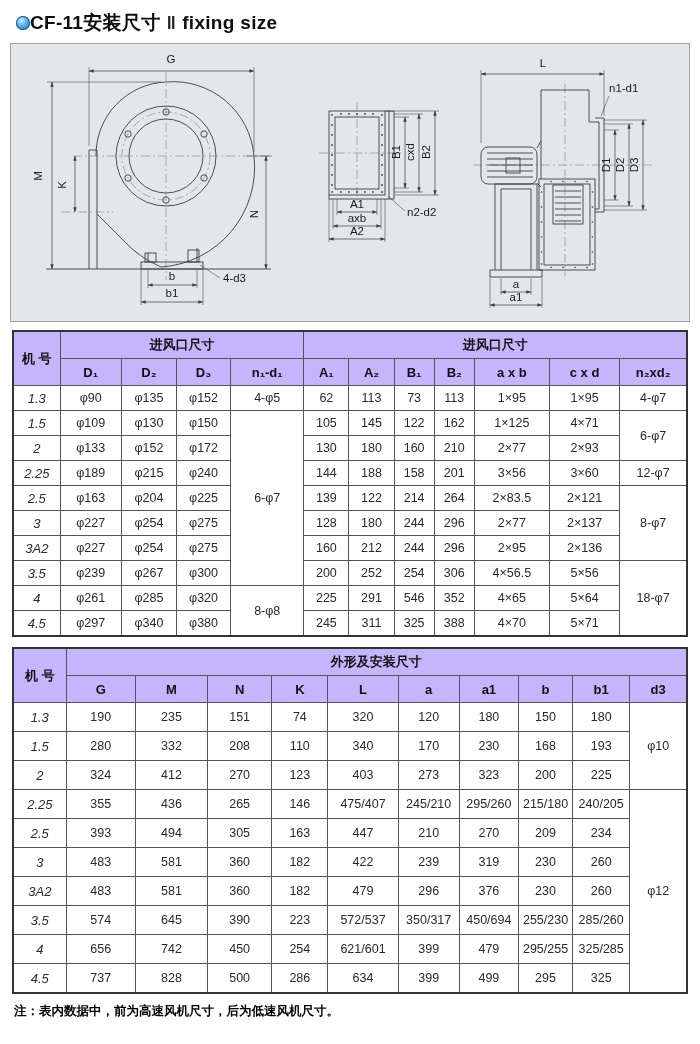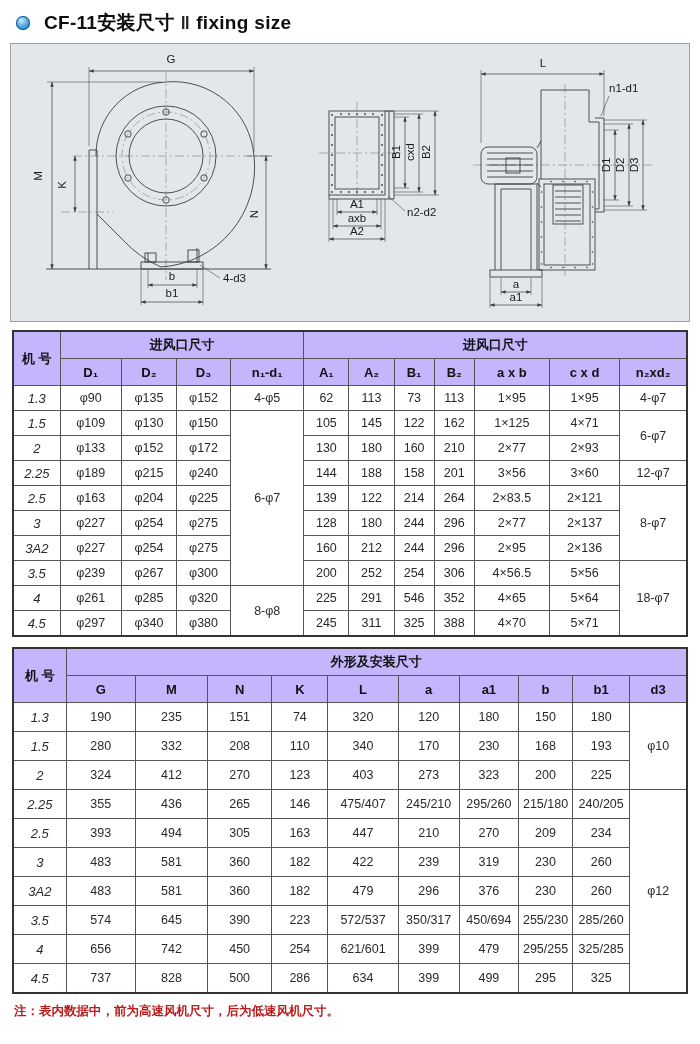--- a/index.html
+++ b/index.html
@@ -1,19 +1,19 @@
 <!DOCTYPE html>
 <html><head>
 <meta charset="utf-8">
 <style>
   html,body{margin:0;padding:0;background:#fff;}
   .page{width:700px;height:1044px;background:#ffffff;position:relative;overflow:hidden;
         font-family:"Liberation Sans","DejaVu Sans",sans-serif;color:#1c1c1c;}
   
-  .hdr{display:flex;align-items:center;gap:14px;padding:10px 0 7px 16px;}
+  .hdr{display:flex;align-items:center;gap:0;padding:10px 0 7px 16px;}
   .bullet{width:14px;height:14px;border-radius:50%;
           background:radial-gradient(circle at 38% 32%, #cfe9fa 0%, #5aabdf 45%, #0a6ab5 100%);
           box-shadow:0 0 0 1px #0a5f9e inset;}
   .title{font-size:19px;font-weight:bold;color:#0d0d0d;letter-spacing:.3px;}
   .title .sep{font-weight:bold;padding:0 6px;color:#222;}
   
   .panel{margin:0 10px;width:680px;height:279px;background:#e4e7e9;border:1px solid #9aa0a6;box-sizing:border-box;}
   svg text{font-size:11.5px;fill:#1a1a1a;font-family:"Liberation Sans","DejaVu Sans",sans-serif;}
   .ol{fill:none;stroke:#3c3c3c;stroke-width:.9;}
   .ext{stroke:#3c3c3c;stroke-width:.55;fill:none;}
@@ -22,21 +22,21 @@
   .dot{fill:#3c3c3c;}
   
   table{border-collapse:collapse;table-layout:fixed;width:676px;margin:8px 0 0 12px;
         font-size:12.5px;color:#2a2a2a;border:2px solid #333;}
   th,td{border:1px solid #555;text-align:center;padding:0;overflow:hidden;white-space:nowrap;}
   th{background:#c4b5fd;font-weight:bold;font-size:13px;height:26px;color:#111;}
   #t1 td{height:24px;}
   #t2{margin-top:10px;}
   #t2 td{height:28px;}
   td:first-child{font-size:13px;font-style:italic;}
-  .note{margin:9px 0 0 14px;font-size:12.5px;font-weight:bold;color:#b91c1c;}
+  .note{margin:9px 0 0 14px;font-size:12.5px;font-weight:bold;color:#000000;}
 </style>
 </head>
 <body>
 
 <div class="page">
 
   <div class="hdr">
     <span class="bullet"></span>
     <span class="title"><span>CF-11安装尺寸</span><span class="sep">‖</span><span>fixing size</span></span>
   </div>

